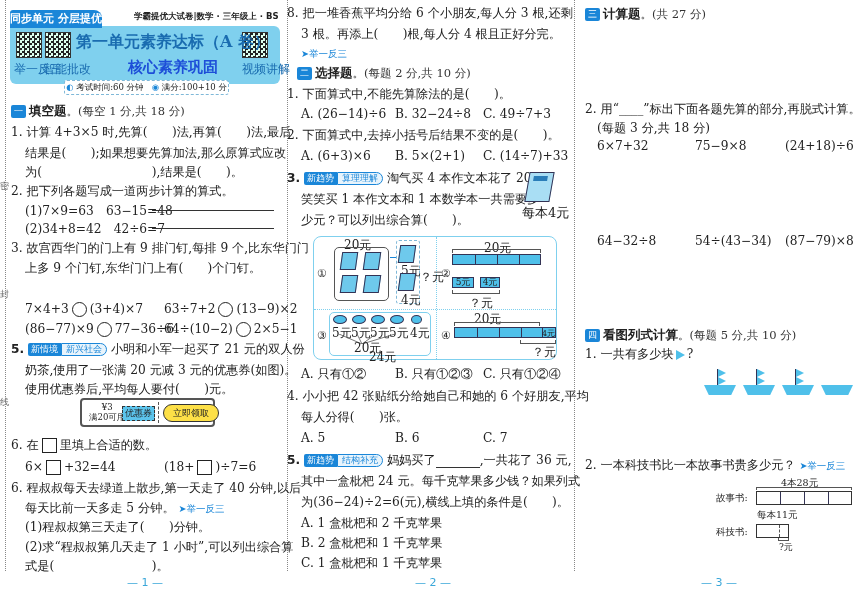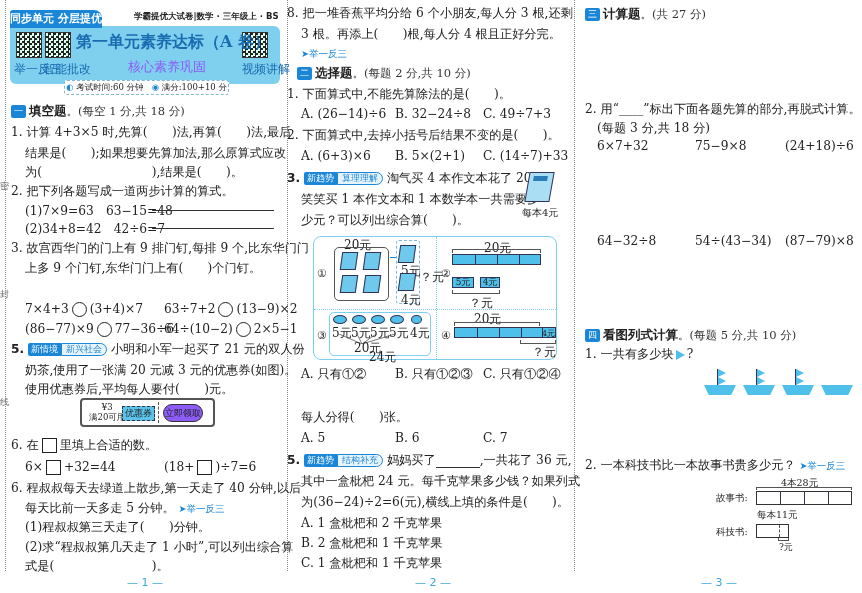--- a/index.html
+++ b/index.html
@@ -23,29 +23,29 @@
 .sq{display:inline-block;width:15px;height:15px;border:1.3px solid #222;vertical-align:middle;margin:0 3px}
 .uline{display:inline-block;border-bottom:1px solid #333;vertical-align:bottom}
 
 .hdr{position:absolute;left:10px;top:10px;width:270px;height:85px}
 .hdr-tab{position:absolute;left:0;top:0;width:92px;height:18px;background:#1a86d8;color:#fff;font-weight:bold;font-size:11px;line-height:18px;text-align:center;border-radius:3px 8px 0 0;font-family:"DejaVu Sans",sans-serif}
 .hdr-sub{position:absolute;left:124px;top:1px;font-size:8.5px;font-weight:bold;color:#222;white-space:nowrap;font-family:"DejaVu Sans",sans-serif}
 .hdr-box{position:absolute;left:0;top:16px;width:270px;height:58px;background:#7fd0ee;border-radius:0 6px 6px 6px}
 .qr{position:absolute;width:26px;height:26px;background:repeating-conic-gradient(#222 0 25%,#dfe 0 50%) 0 0/5px 5px;border:1px solid #333}
 .qr-lbl{position:absolute;font-size:12px;color:#1a6cb0;white-space:nowrap}
 .hdr-title{position:absolute;left:66px;top:22px;font-size:16px;color:#1a6cb0;font-weight:bold;white-space:nowrap}
-.hdr-core{position:absolute;left:118px;top:48px;font-size:13px;font-weight:normal;color:#8b5cf6;white-space:nowrap;font-family:"DejaVu Sans",sans-serif}
+.hdr-core{position:absolute;left:118px;top:48px;font-size:15px;font-weight:bold;color:#1d4ed8;white-space:nowrap;font-family:"DejaVu Sans",sans-serif}
 .hdr-info{position:absolute;left:54px;top:70px;width:165px;height:15px;background:#fff;border:1px dashed #7fb8d8;border-radius:3px;font-size:8.5px;line-height:13px;text-align:center;white-space:nowrap}
 .margin-char{position:absolute;left:0;font-size:9px;color:#666}
 
 .coupon{position:absolute;left:80px;top:398px;width:135px;height:29px;border:2px solid #555;border-radius:4px;background:#fff}
 .coupon .amt{position:absolute;left:7px;top:2px;font-size:8.5px;line-height:10px;text-align:center}
 .coupon .yhq{position:absolute;left:40px;top:6px;background:#5cc4ec;border:1px dashed #333;font-size:9px;padding:0 2px;line-height:13px}
 .coupon .divd{position:absolute;left:76px;top:2px;bottom:2px;border-left:1px dashed #555}
-.coupon .get{position:absolute;left:81px;top:4px;width:40px;height:18px;background:#8b5cf6;border:1.3px solid #333;border-radius:9px;font-size:9px;line-height:16px;text-align:center}
+.coupon .get{position:absolute;left:81px;top:4px;width:56px;height:18px;background:#fde047;border:1.3px solid #333;border-radius:9px;font-size:9px;line-height:16px;text-align:center}
 
 .diag{position:absolute;left:313px;top:236px;width:244px;height:124px;border:1.5px solid #7fd0ee;border-radius:8px;background:#fff}
 .dl{position:absolute;font-size:12px;white-space:nowrap}
 .book{position:absolute;width:16px;height:18px;background:#6ec9ec;border:1px solid #335;transform:skewX(-8deg)}
 .bar{position:absolute;height:11px;background:#4fc0ea;border:1px solid #335}
 .seg{position:absolute;top:0;bottom:0;border-left:1px solid #335}
 .oval{position:absolute;width:14px;height:9px;background:#4fc0ea;border:1px solid #335;border-radius:50%}
 
 .nb{position:absolute;left:527px;top:172px;width:25px;height:30px;background:#a9def4;border:1px solid #335;transform:skewX(-10deg)}
 .nb:after{content:"";position:absolute;left:4px;top:3px;width:14px;height:5px;background:#2a7db8}
@@ -165,21 +165,21 @@
   <div class="ln" style="left:105px;top:148px">B. 5×(2+1)</div>
   <div class="ln" style="left:193px;top:148px">C. (14÷7)+33</div>
   <div class="ln" style="left:-3px;top:170px">
     <span class="b">3.</span>
     <span class="tag1">新趋势</span><span class="tag2">算理理解</span>
     <span>淘气买 4 本作文本花了 20 元,</span>
   </div>
   <div class="ln" style="left:11px;top:191px">笑笑买 1 本作文本和 1 本数学本一共需要多</div>
   <div class="ln" style="left:11px;top:212px">少元？可以列出综合算(　　)。</div>
   <div class="nb" style="left:237px;top:172px"></div>
-  <div class="ln" style="left:232px;top:205px;font-size:10px">每本4元</div>
+  <div class="ln" style="left:232px;top:205px;font-size:13px">每本4元</div>
 
   <div class="diag" style="left:23px">
     <div style="position:absolute;left:0;right:0;top:72px;border-top:1.2px dotted #7fd0ee"></div>
     <div style="position:absolute;top:0;bottom:0;left:122px;border-left:1.2px dotted #7fd0ee"></div>
 
     <div class="dl" style="left:3px;top:30px;font-size:11px">①</div>
     <div class="dl" style="left:30px;top:0">20元</div>
     <div style="position:absolute;left:20px;top:10px;width:55px;height:54px;border:1.3px solid #555;border-radius:5px"></div>
     <div class="book" style="left:27px;top:15px"></div>
     <div class="book" style="left:50px;top:15px"></div>
@@ -234,20 +234,21 @@
         <div class="seg" style="left:87px"></div>
     </div>
     <div class="dl" style="left:228px;top:91px;font-size:8px">4元</div>
     <div style="position:absolute;left:206px;top:103px;width:36px;height:4px;border:1px solid #555;border-top:none"></div>
     <div class="dl" style="left:218px;top:107px">？元</div>
   </div>
 
   <div class="ln" style="left:11px;top:366px">A. 只有①②</div>
   <div class="ln" style="left:105px;top:366px">B. 只有①②③</div>
   <div class="ln" style="left:193px;top:366px">C. 只有①②④</div>
+  <div class="ln" style="left:-3px;top:388px">4. 小小把 42 张贴纸分给她自己和她的 6 个好朋友,平均</div>
   <div class="ln" style="left:11px;top:409px">每人分得(　　)张。</div>
   <div class="ln" style="left:11px;top:430px">A. 5</div>
   <div class="ln" style="left:105px;top:430px">B. 6</div>
   <div class="ln" style="left:193px;top:430px">C. 7</div>
   <div class="ln" style="left:-3px;top:452px">
     <span class="b">5.</span>
     <span class="tag1">新趋势</span><span class="tag2">结构补充</span>
     <span>妈妈买了</span><span class="uline" style="width:44px;height:12px"></span><span>,一共花了 36 元,</span>
   </div>
   <div class="ln" style="left:11px;top:473px">其中一盒枇杷 24 元。每千克苹果多少钱？如果列式</div>

